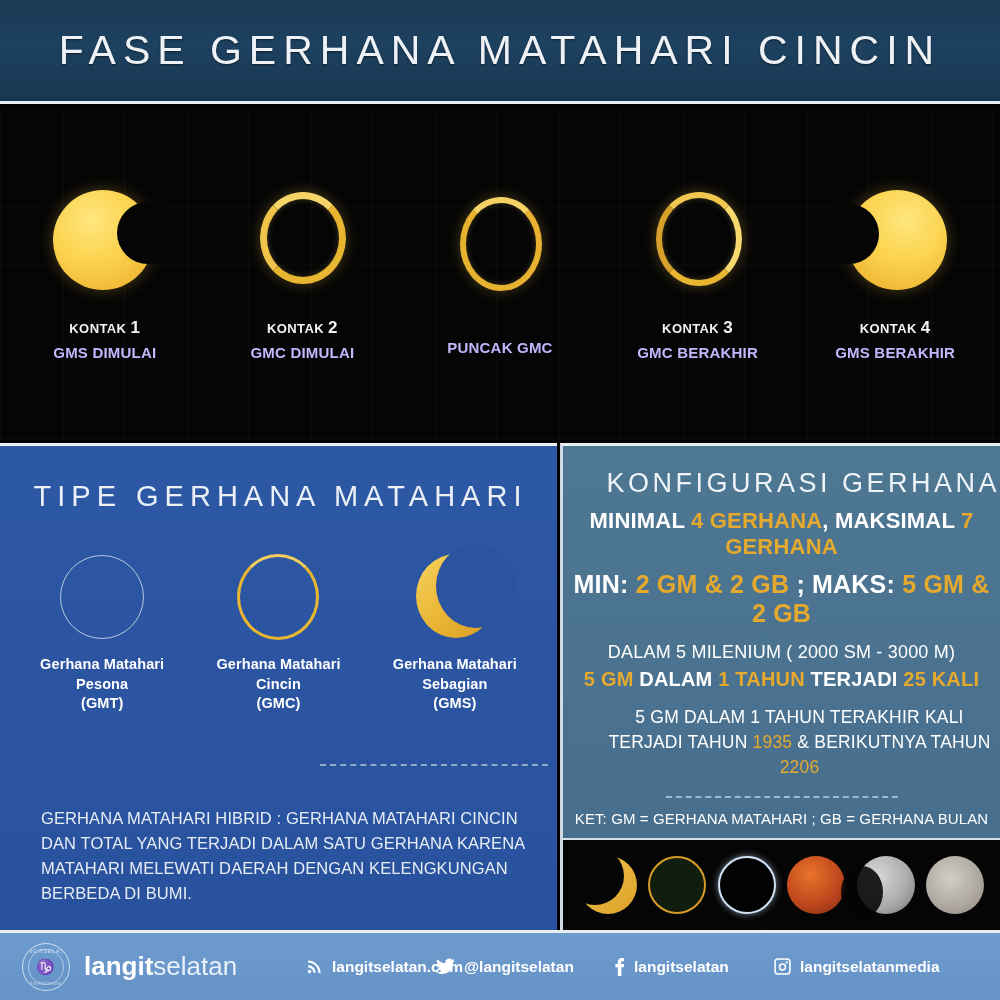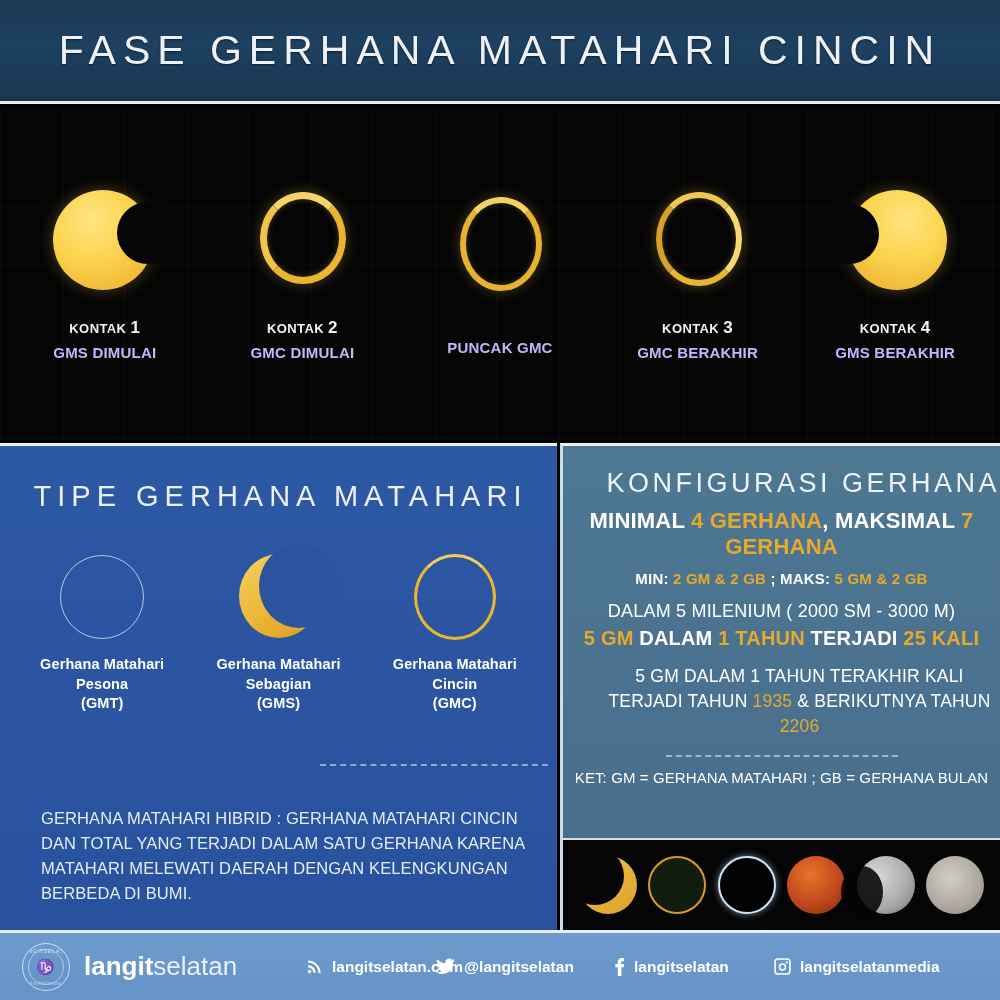--- a/index.html
+++ b/index.html
@@ -159,21 +159,21 @@
     color:#eef3f7; font-size:27px; font-weight:400; letter-spacing:3.5px;
     text-align:right; margin-top:22px;
   }
   .kg-line {
     color:#ffffff; text-align:center; letter-spacing:.2px;
   }
   .l-season {
     font-size:24px; font-weight:400; letter-spacing:3.6px; margin-top:22px;
   }
   .l-2 { font-size:22px; font-weight:700; margin-top:9px; }
-  .l-3 { font-size:15px; font-weight:700; margin-top:10px; }
+  .l-3 { font-size:25px; font-weight:700; margin-top:10px; }
   .l-4 { font-size:18px; font-weight:400; margin-top:14px; }
   .l-5 { font-size:20px; font-weight:700; margin-top:5px; }
   .l-6 { font-size:17.5px; font-weight:400; margin-top:14px; line-height:1.42;padding-left:36px; }
   .gold { color:#e5a92e; }
   .right-dash {
     margin:16px auto 0; width:232px; border-top:2px dashed #9fb7c9;
   }
   .l-ket { font-size:15px; font-weight:400; margin-top:12px; letter-spacing:.1px; }
 
   
@@ -334,38 +334,38 @@
           <div class="circle-total"></div>
         </div>
         <div class="type-label">
           <span>Gerhana Matahari Pesona</span><br>
           <span>(GMT)</span>
         </div>
       </div>
 
       <div class="type">
         <div class="type-art">
+          <div class="circle-annular"></div>
+        </div>
+        <div class="type-label">
+          <span>Gerhana Matahari Cincin</span><br>
+          <span>(GMC)</span>
+        </div>
+      </div>
+
+      <div class="type">
+        <div class="type-art">
           <div class="crescent-wrap">
             <div class="c1"></div>
             <div class="c2"></div>
           </div>
         </div>
         <div class="type-label">
           <span>Gerhana Matahari Sebagian</span><br>
           <span>(GMS)</span>
-        </div>
-      </div>
-
-      <div class="type">
-        <div class="type-art">
-          <div class="circle-annular"></div>
-        </div>
-        <div class="type-label">
-          <span>Gerhana Matahari Cincin</span><br>
-          <span>(GMC)</span>
         </div>
       </div>
     </div>
   </div>
 
   <div class="dash-divider"></div>
   <div class="left-note">GERHANA MATAHARI HIBRID : GERHANA MATAHARI CINCIN DAN TOTAL YANG TERJADI DALAM SATU GERHANA KARENA MATAHARI MELEWATI DAERAH DENGAN KELENGKUNGAN BERBEDA DI BUMI.</div>
 
   <div class="right-panel">
     <div class="right-title">KONFIGURASI GERHANA</div>

